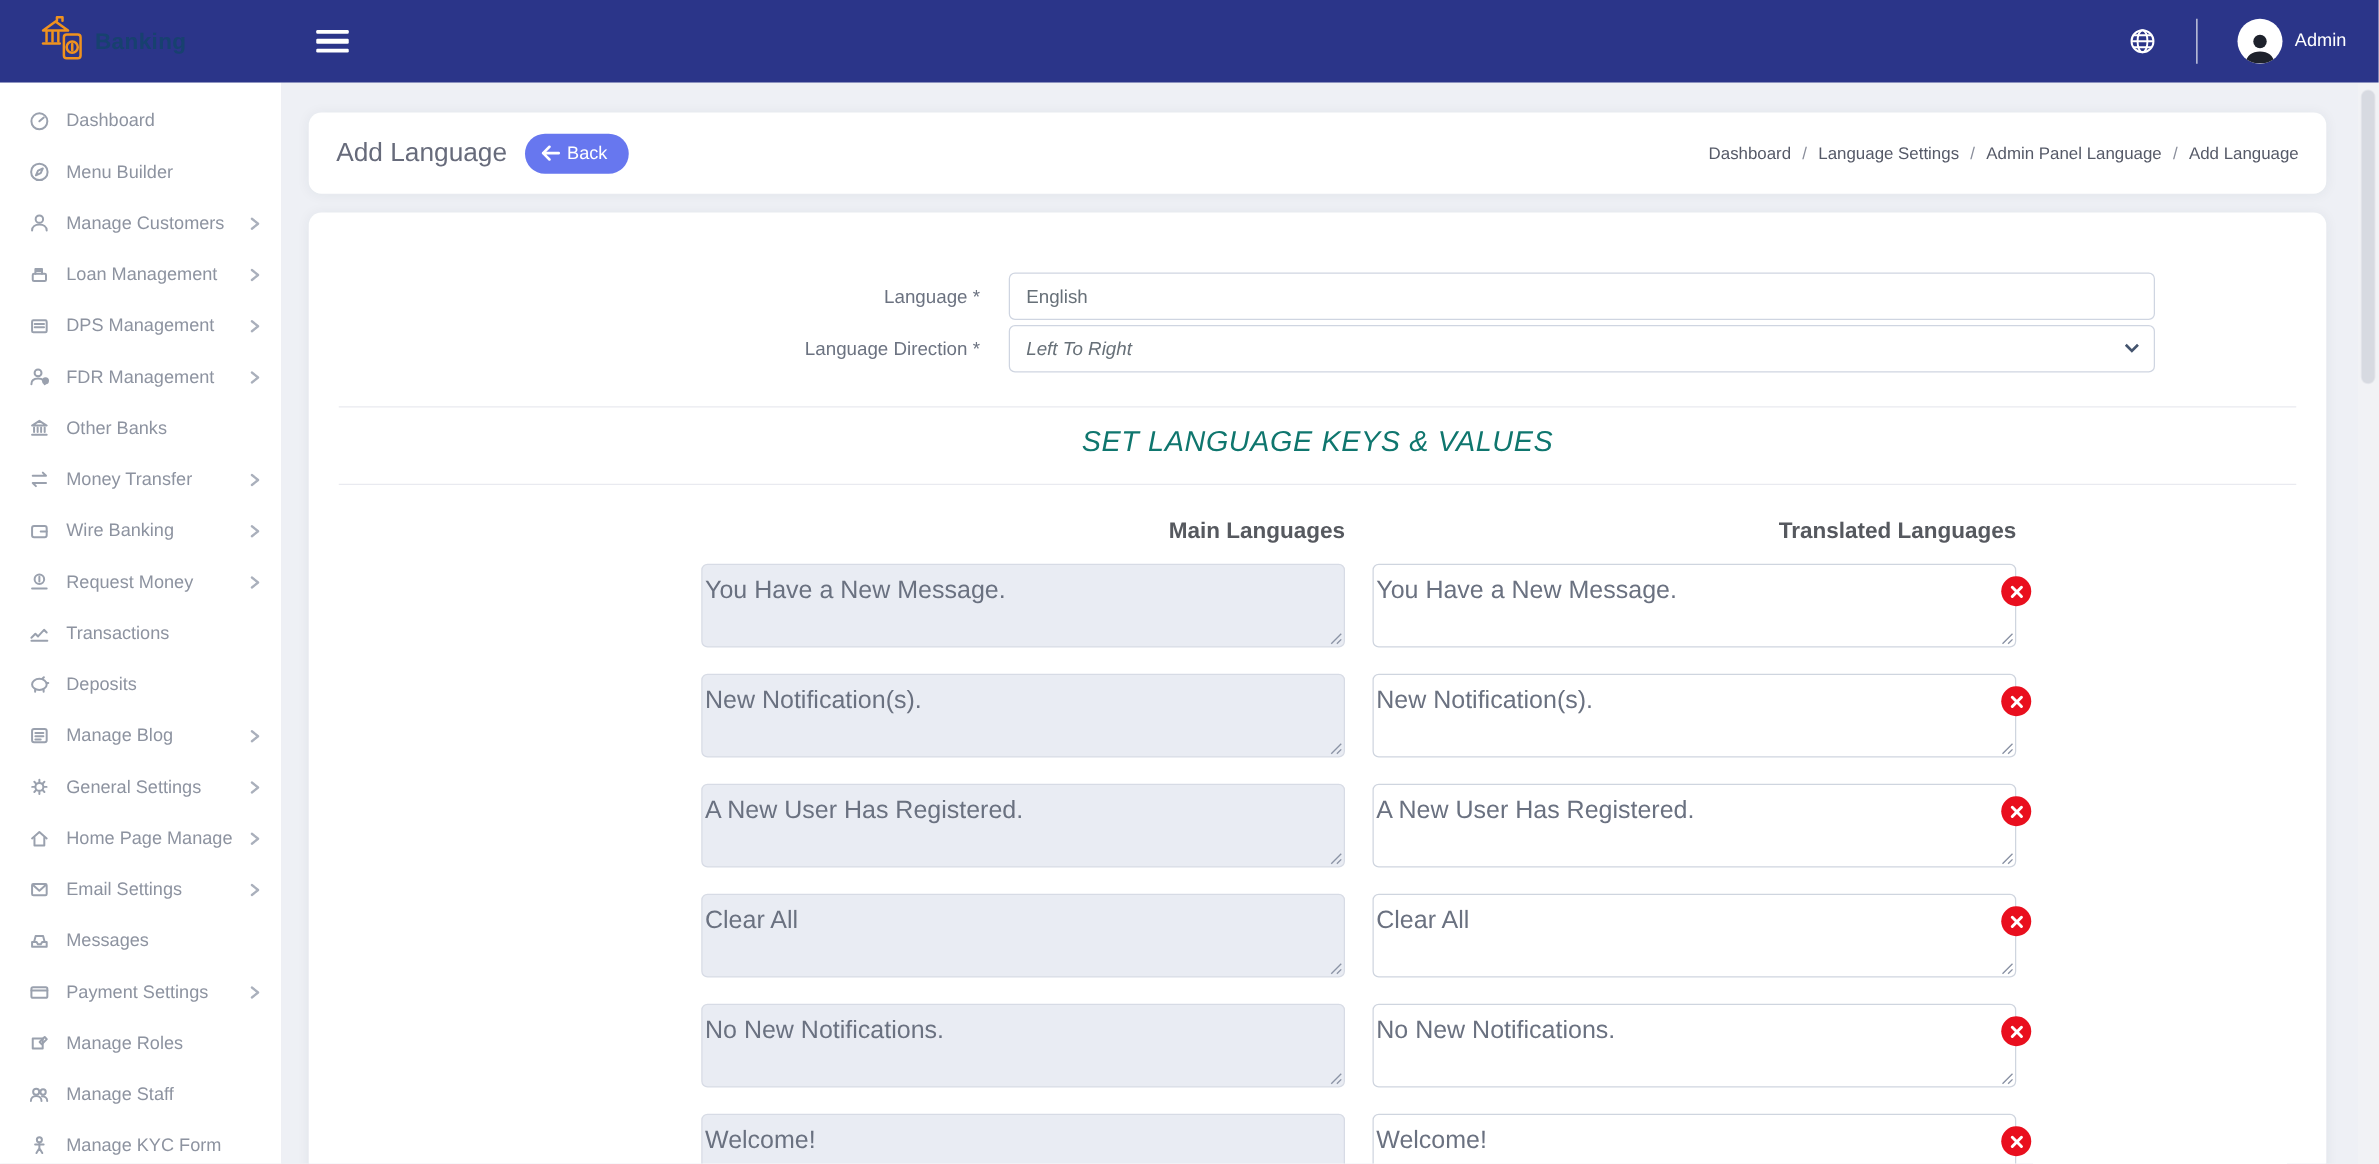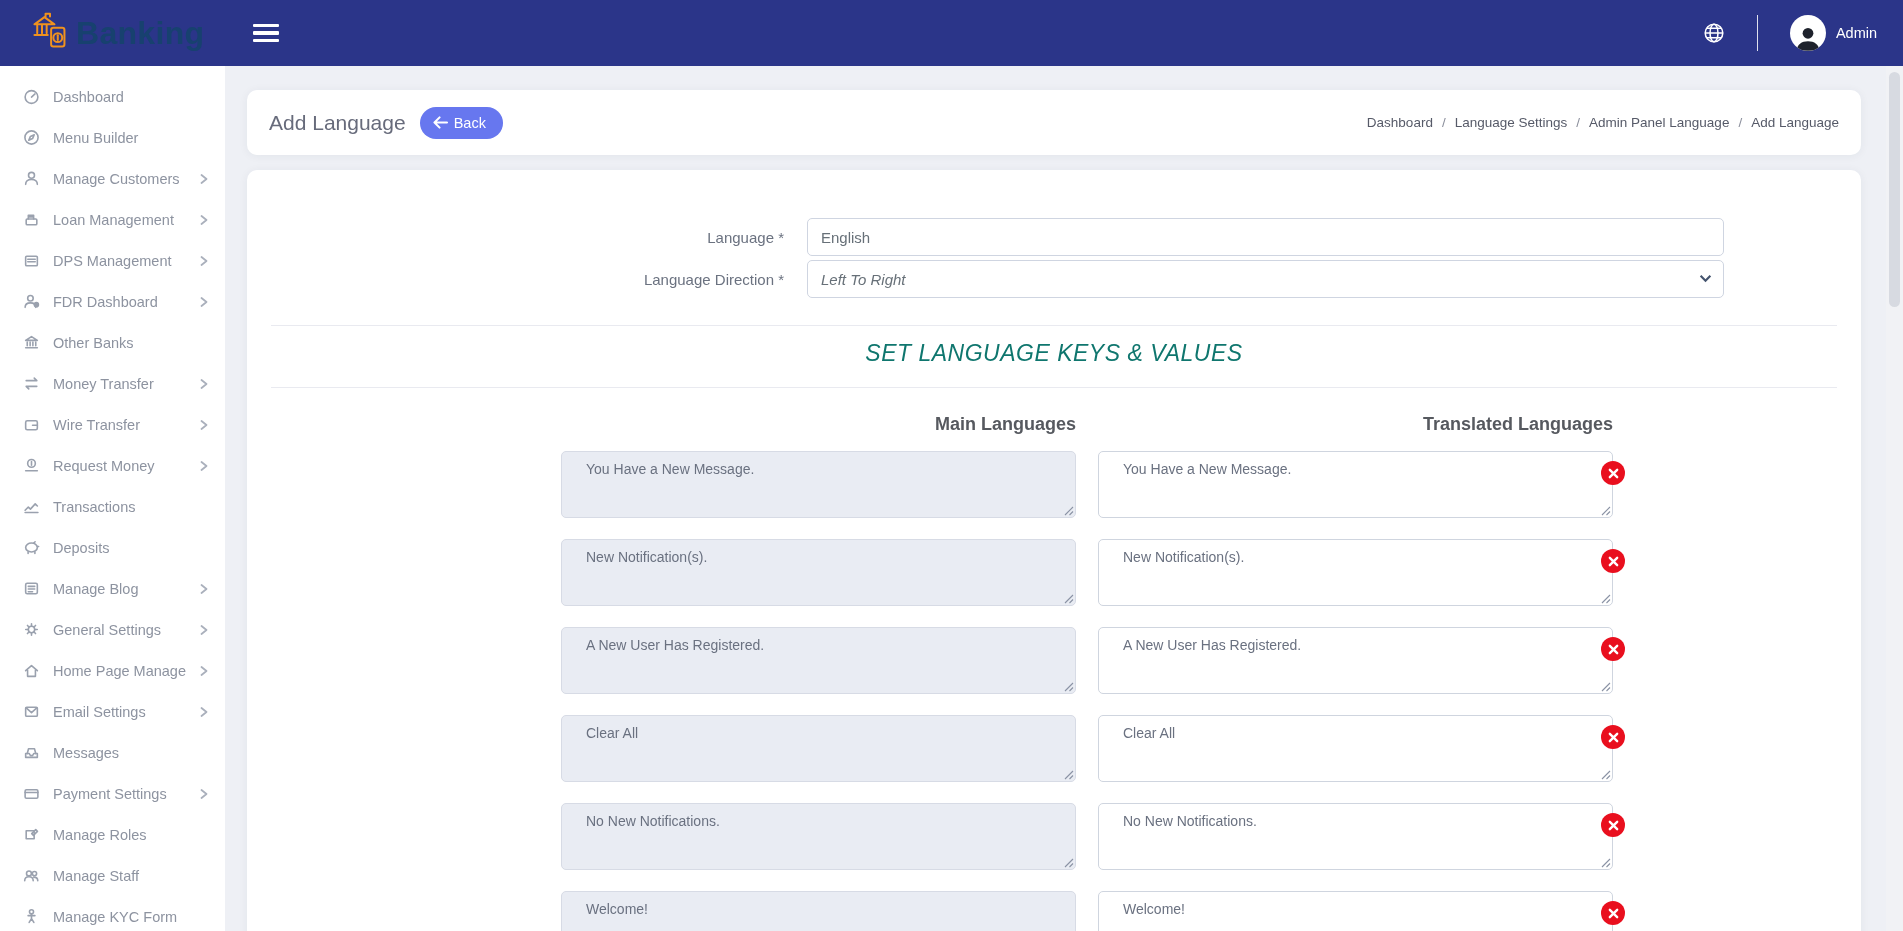--- a/index.html
+++ b/index.html
@@ -5,21 +5,21 @@
   * { margin:0; padding:0; box-sizing:border-box; }
   html,body { width:1903px; height:931px; overflow:hidden;
     font-family:"Liberation Sans","DejaVu Sans",sans-serif; background:#eef0f5; }
 
   .app { display:grid; grid-template-rows:66px 865px; grid-template-columns:225px 1fr;
          width:100%; height:100%; }
 
   
   .navbar { grid-column:1 / 3; background:#2b3589; display:flex; align-items:center; position:relative; z-index:5; }
   .brand { width:225px; display:flex; align-items:center; padding-left:30px; gap:6px; flex:none; }
-  .brand-text { font-size:32px; font-weight:700; color:#17416f; letter-spacing:.3px; }
+  .brand-text { font-size:18px; font-weight:700; color:#17416f; letter-spacing:.3px; }
   .hamburger { margin-left:28px; width:26px; height:18px; display:flex; flex-direction:column;
     justify-content:space-between; background:none; border:none; cursor:pointer; }
   .hamburger span { display:block; height:3.2px; background:#fff; border-radius:1px; width:100%; }
   .nav-right { margin-left:auto; display:flex; align-items:center; padding-right:26px; gap:32px; }
   .globe-btn { background:none; border:none; cursor:pointer; display:flex; }
   .nav-divider { width:1px; height:36px; background:rgba(255,255,255,.85); }
   .admin-box { display:flex; align-items:center; gap:10px; cursor:pointer; }
   .avatar { width:36px; height:36px; border-radius:50%; background:#fff; overflow:hidden;
     display:flex; align-items:flex-end; justify-content:center; }
   .admin-name { color:#fff; font-size:14.5px; }
@@ -54,21 +54,21 @@
   .hr { border:none; border-top:1px solid #e9eaf0; margin:27px 0 0; }
   .section-heading { text-align:center; font-size:23px; font-weight:400; color:#0f766e;
     letter-spacing:.5px; margin:14px 0 20px;font-style:italic; }
   .cols-header { margin-left:290px; display:grid; grid-template-columns:515px 515px; column-gap:22px;
     margin-top:26px; margin-bottom:16px; }
   .cols-header h3 { font-size:18px; font-weight:700; color:#56595f;text-align:right; }
 
   .lang-row { margin-left:290px; display:grid; grid-template-columns:515px 515px; column-gap:22px;
     margin-bottom:21px; }
   .ta-wrap { position:relative; }
-  textarea { width:100%; height:67px; border-radius:5px; padding:9px 24px; font-size:14px;
+  textarea { width:100%; height:67px; border-radius:5px; padding:9px 2px; font-size:20px;
     color:#6a7180; resize:none; font-family:inherit; display:block; outline:none; }
   .key-area { background:#e9ecf3; border:1px solid #d7dbe5; }
   .value-area { background:#fff; border:1px solid #cfd5df; }
   .grip { position:absolute; right:2px; bottom:2px; pointer-events:none; color:#8b93a5; display:flex; }
   .delete-btn { position:absolute; right:-12px; top:10px; width:24px; height:24px; border-radius:50%;
     background:#e90f1e; border:none; cursor:pointer; display:flex; align-items:center; justify-content:center; z-index:2; }
 
   
   .scrollbar { position:fixed; right:0; top:66px; bottom:0; width:17px; background:#f1f2f5; }
   .scrollbar .thumb { position:absolute; top:6px; left:3px; width:11px; height:235px; border-radius:6px; background:#d7dae1; }
@@ -189,21 +189,21 @@
   </a>
 
   <a class="s-item">
     <span class="s-icon">
             <svg width="17" height="17" viewBox="0 0 16 16" fill="none" stroke="currentColor" stroke-width="1.5" stroke-linecap="round" stroke-linejoin="round">
               <circle cx="7" cy="5" r="2.6"></circle>
               <path d="M2 13.5 c0-2.8 2.2-4.2 5-4.2 s5 1.4 5 4.2"></path>
               <circle cx="12.6" cy="11" r="1.9" fill="currentColor"></circle>
             </svg>
           </span>
-    <span class="s-label">FDR Dashboard</span>
+    <span class="s-label">FDR Management</span>
     <span class="s-chev">
       <svg width="11" height="12" viewBox="0 0 10 12" fill="none" stroke="currentColor" stroke-width="1.8" stroke-linecap="round" stroke-linejoin="round">
         <path d="M3 2 L8 6 L3 10"></path>
       </svg>
     </span>
   </a>
 
   <a class="s-item">
     <span class="s-icon">
             <svg width="17" height="17" viewBox="0 0 16 16" fill="none" stroke="currentColor" stroke-width="1.5" stroke-linecap="round" stroke-linejoin="round">
@@ -229,21 +229,21 @@
     </span>
   </a>
 
   <a class="s-item">
     <span class="s-icon">
             <svg width="17" height="17" viewBox="0 0 16 16" fill="none" stroke="currentColor" stroke-width="1.5" stroke-linecap="round" stroke-linejoin="round">
               <rect x="2.5" y="4.5" width="11" height="8.5" rx="1.5"></rect>
               <path d="M9 8.7 h4.5"></path>
             </svg>
           </span>
-    <span class="s-label">Wire Transfer</span>
+    <span class="s-label">Wire Banking</span>
     <span class="s-chev">
       <svg width="11" height="12" viewBox="0 0 10 12" fill="none" stroke="currentColor" stroke-width="1.8" stroke-linecap="round" stroke-linejoin="round">
         <path d="M3 2 L8 6 L3 10"></path>
       </svg>
     </span>
   </a>
 
   <a class="s-item">
     <span class="s-icon">
             <svg width="17" height="17" viewBox="0 0 16 16" fill="none" stroke="currentColor" stroke-width="1.5" stroke-linecap="round" stroke-linejoin="round">

